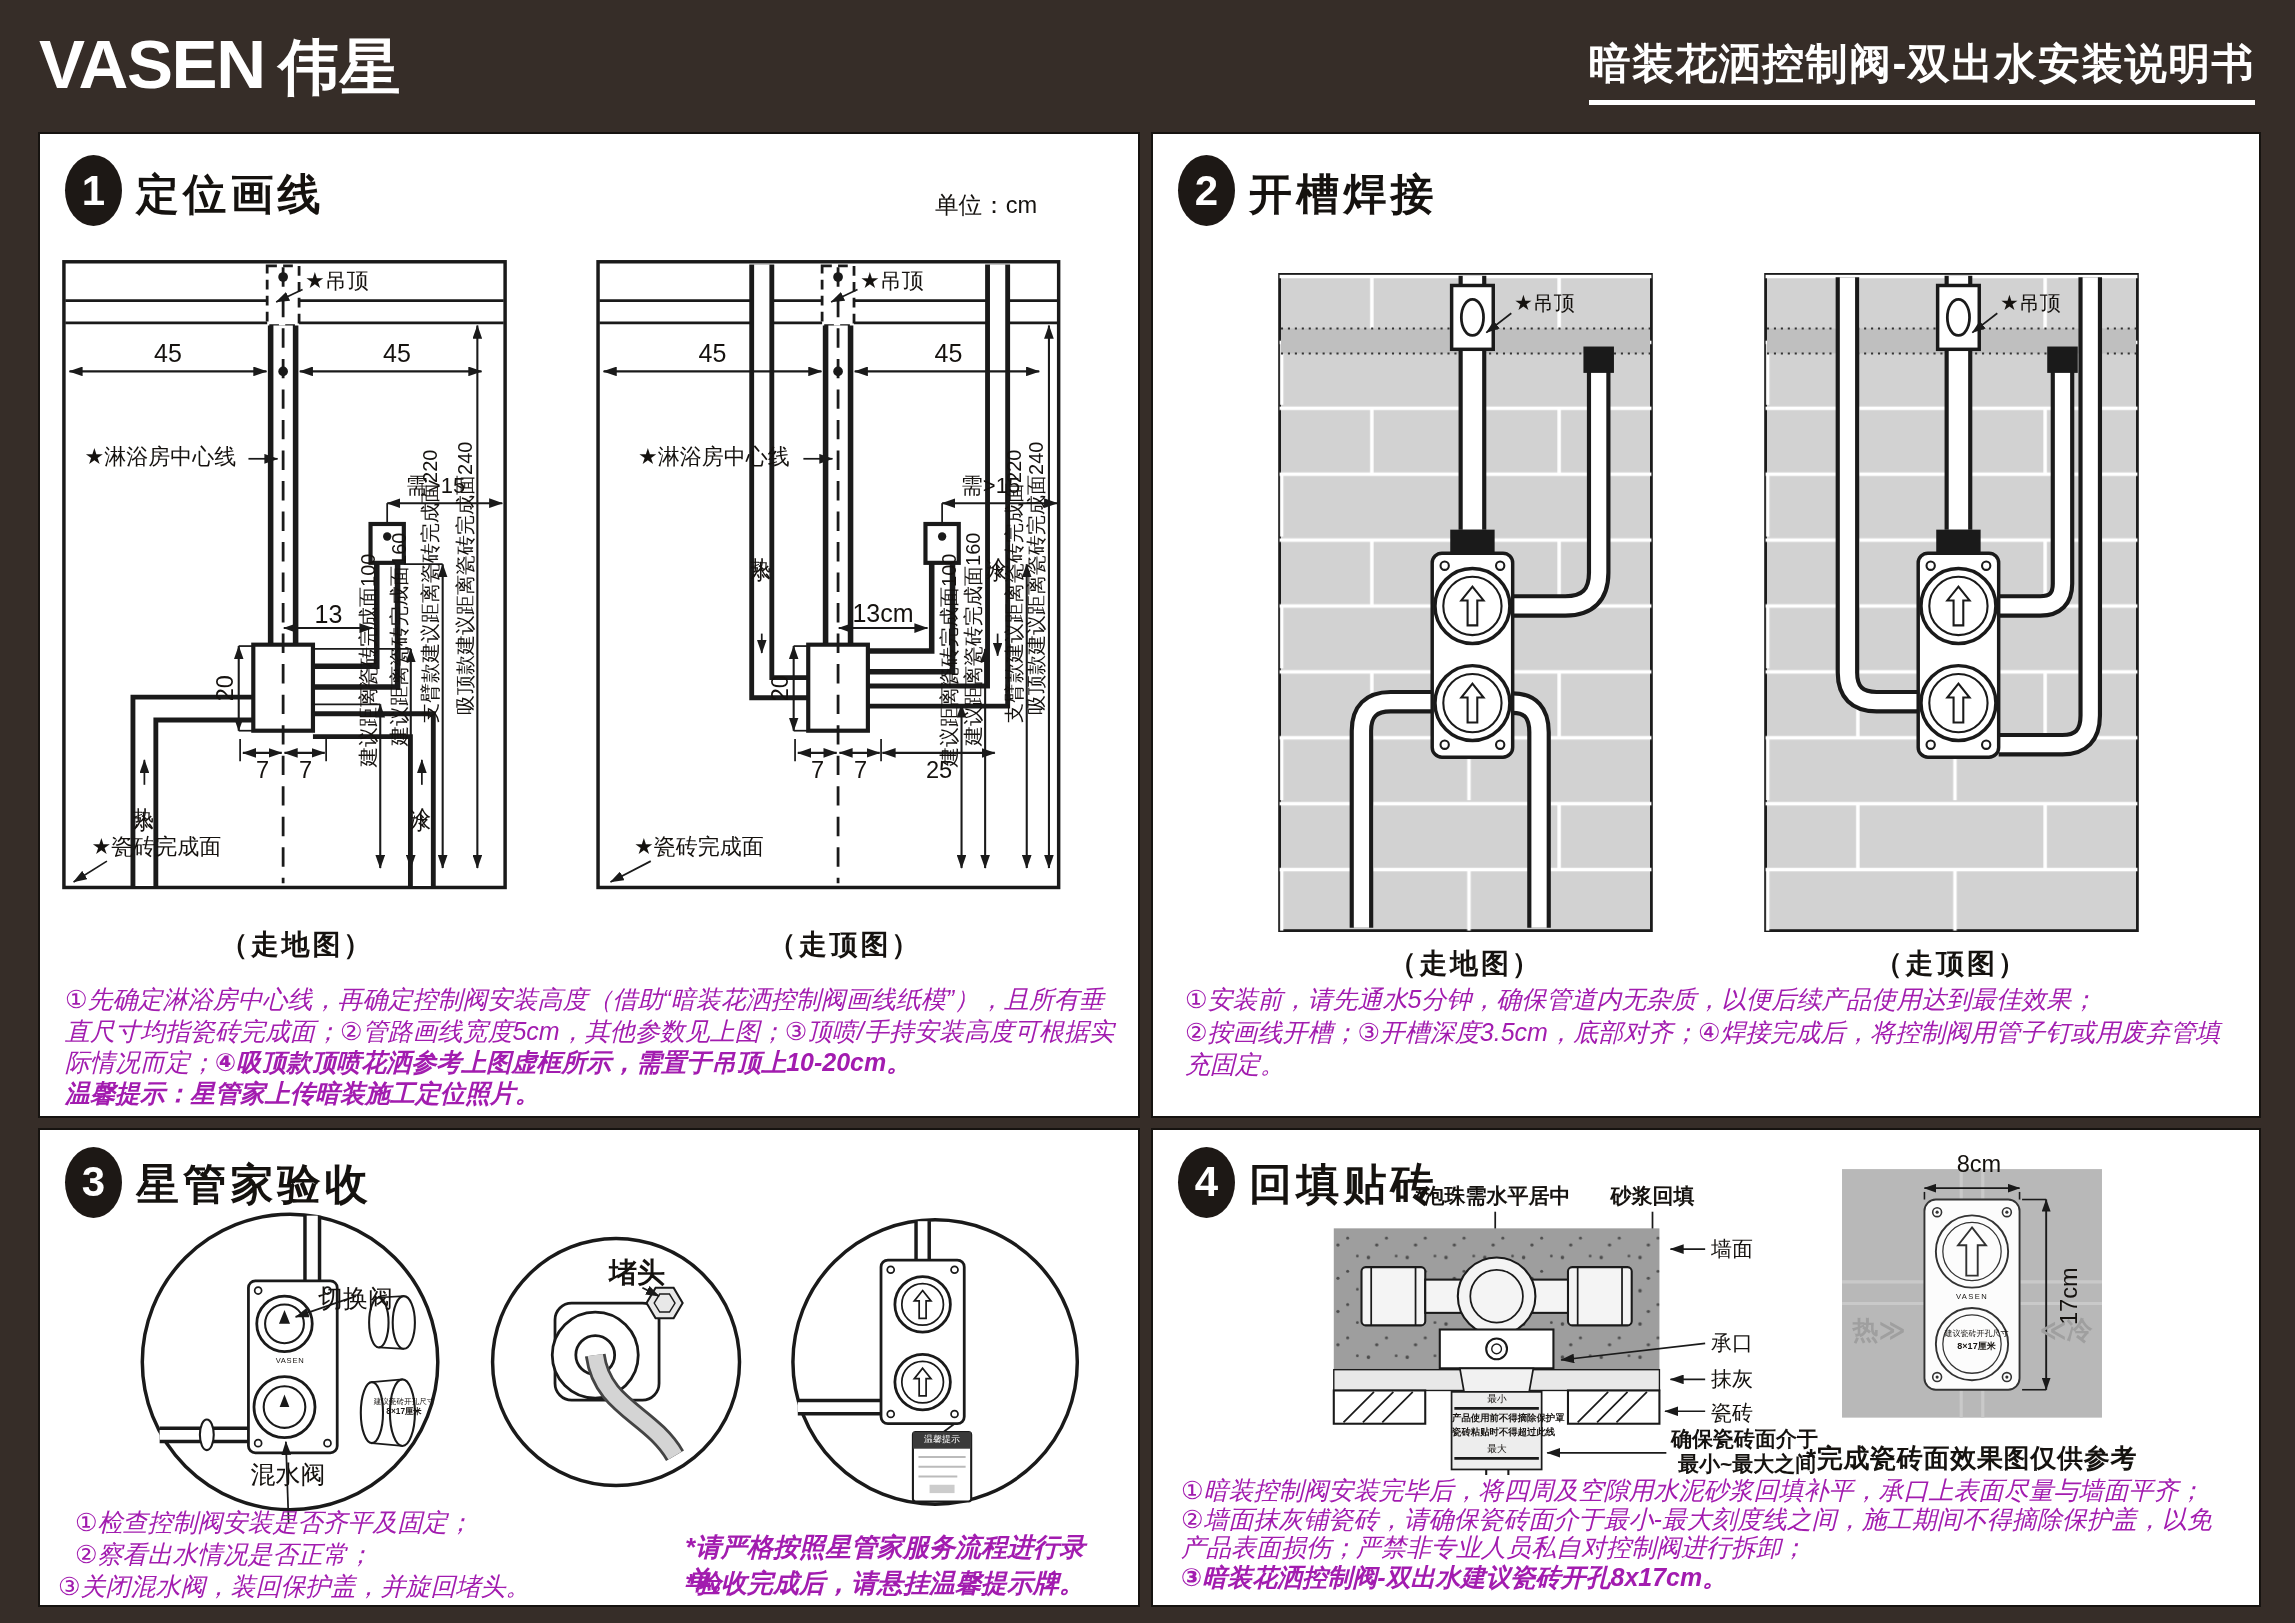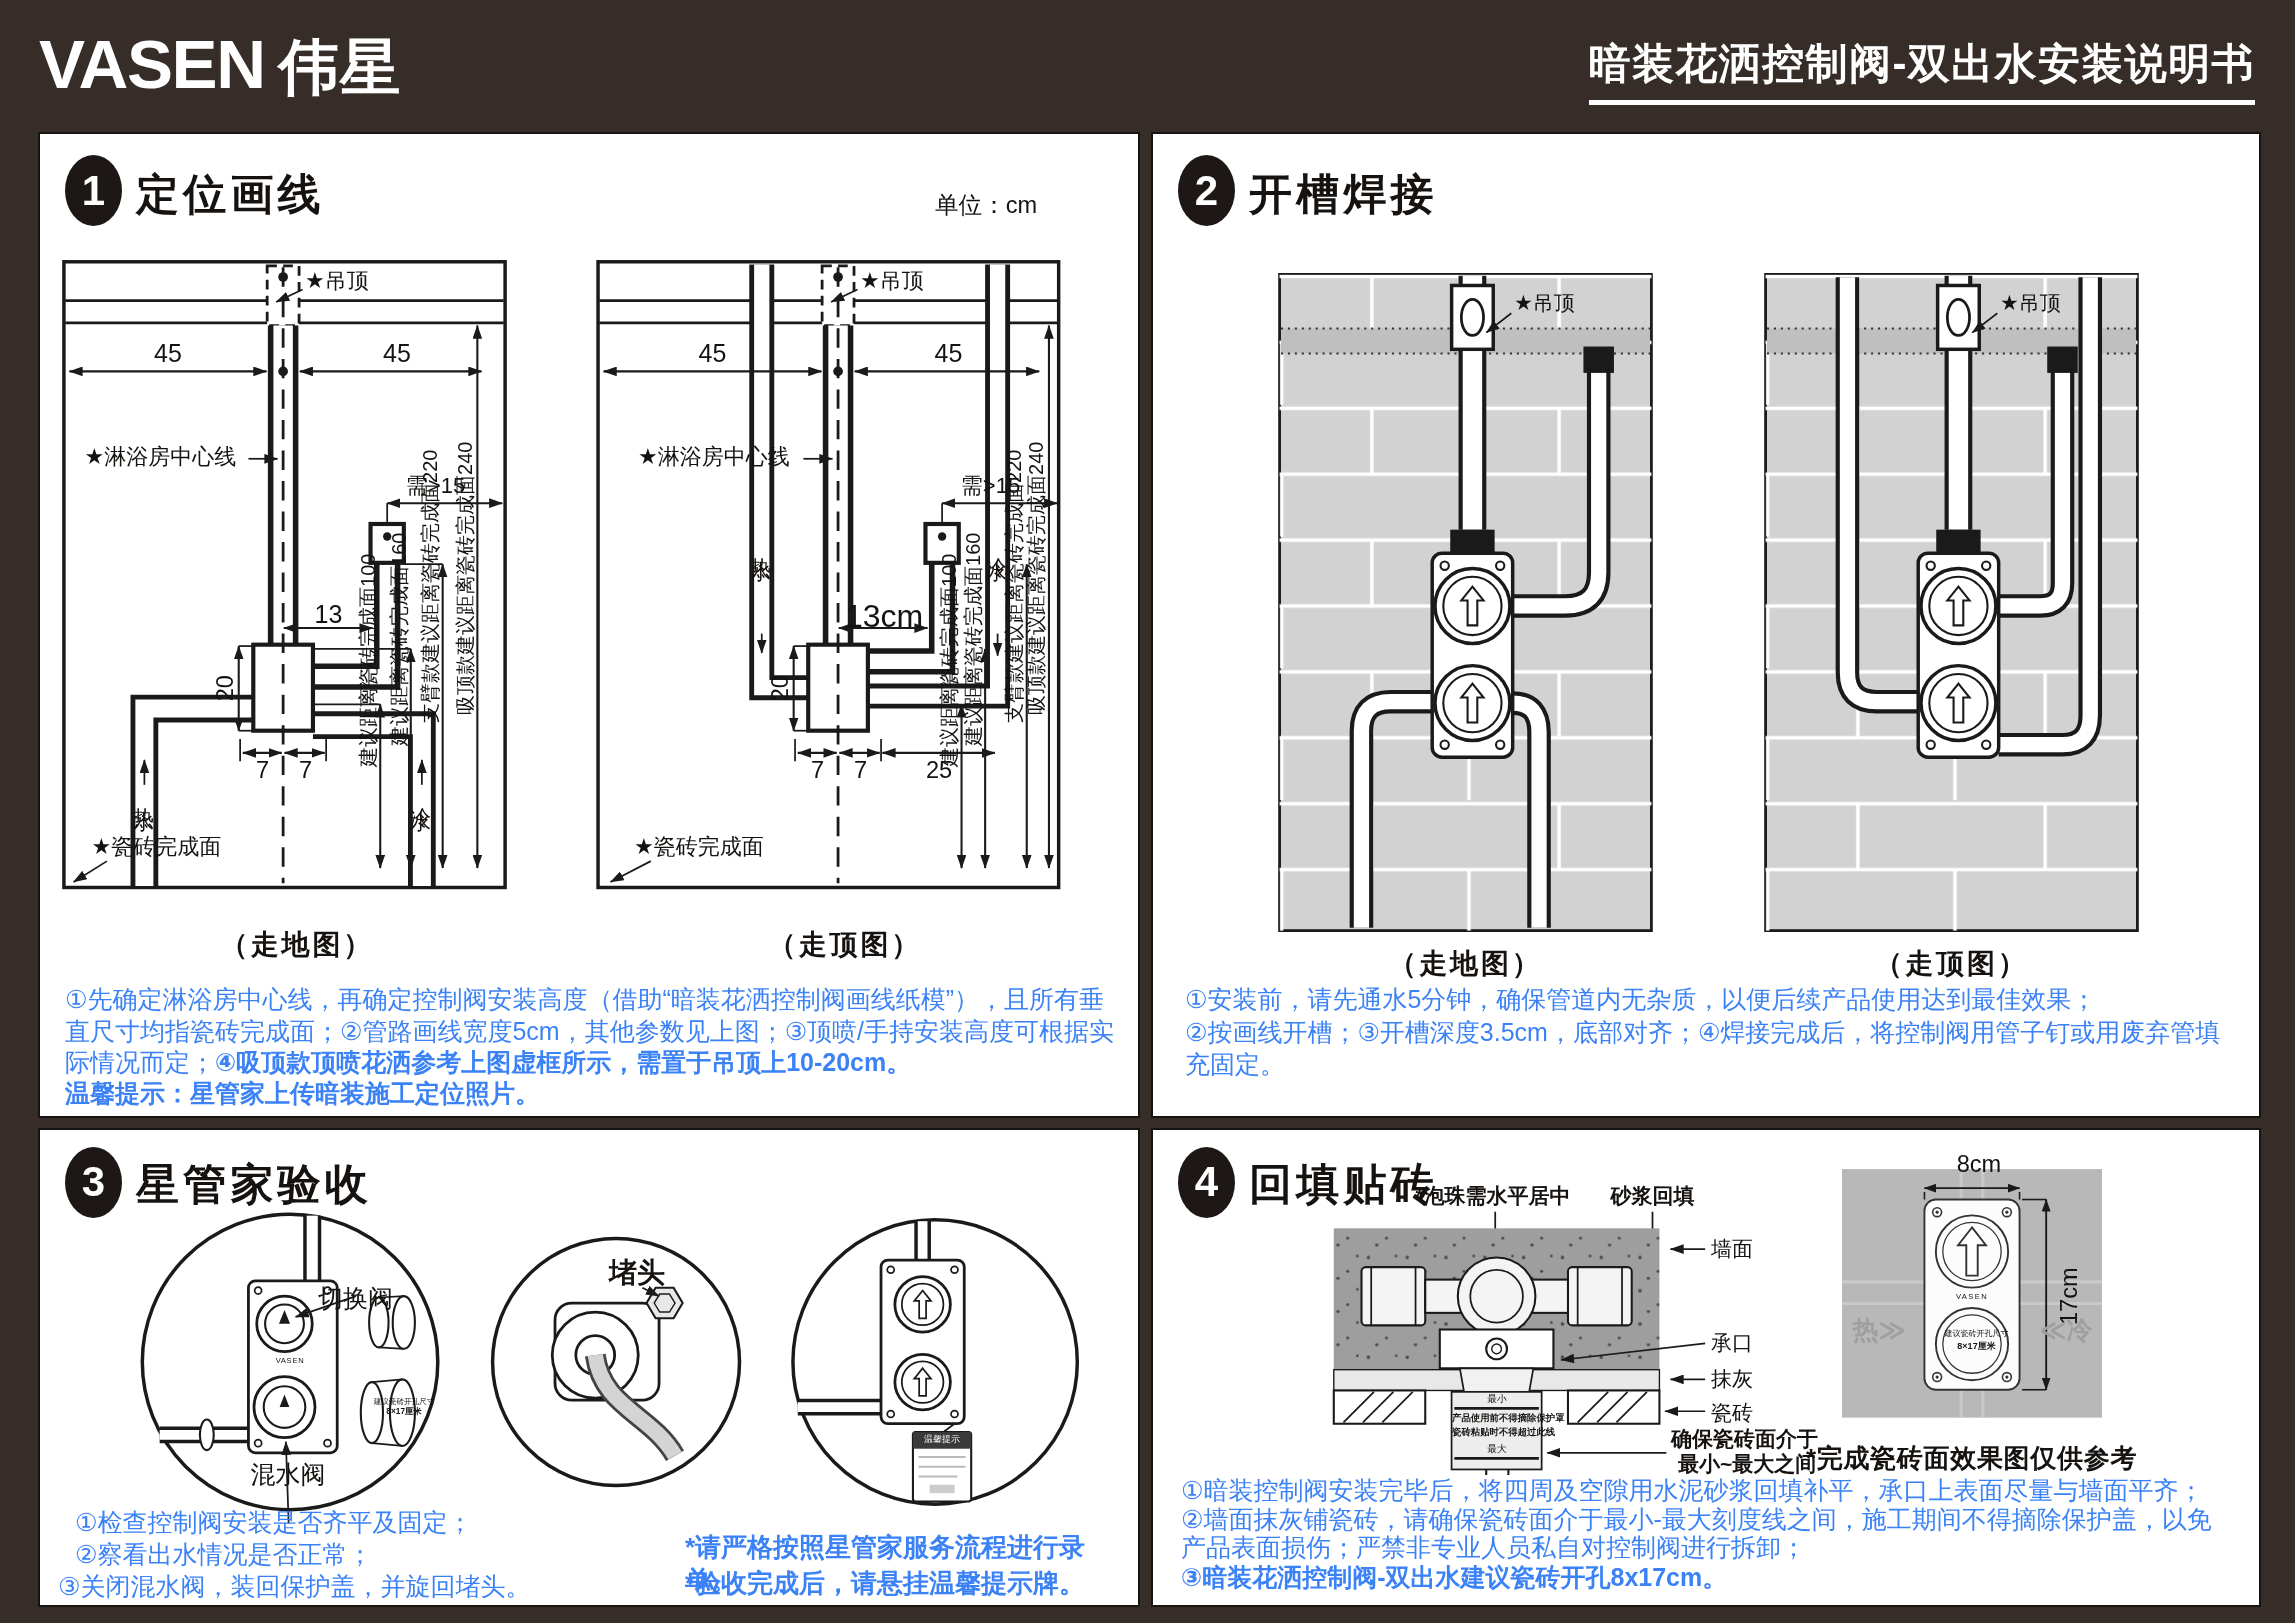--- a/index.html
+++ b/index.html
@@ -16,21 +16,21 @@
   .panel{position:absolute;background:#fff;border:2.1px solid #161310;}
   .badge{position:absolute;width:57px;height:71px;background:#1d1815;border-radius:50%;
          color:#fff;font-weight:900;font-size:42px;display:flex;align-items:center;justify-content:center;}
   .sec-title{position:absolute;font-size:43px;font-weight:900;letter-spacing:4.2px;white-space:nowrap;}
   .fig{position:absolute;}
   .lbl{position:absolute;font-size:22px;line-height:1.12;white-space:nowrap;color:#15120f;}
   .c{text-align:center;} .b{font-weight:bold;}
   .rot{transform:rotate(-90deg);}
   .vt{writing-mode:vertical-rl;text-orientation:upright;letter-spacing:2.8px;}
   .cap{position:absolute;font-size:28px;font-weight:600;text-align:center;letter-spacing:2.8px;}
-  .para{position:absolute;font-size:25px;line-height:1.26;color:#3b82f6;}
+  .para{position:absolute;font-size:25px;line-height:1.26;color:#a21caf;font-style:italic;}
   .gray{color:#9f9f9f;}
   
   .frame{fill:none;stroke:#1a1a1a;stroke-width:5;}
   .ln4{stroke:#1a1a1a;stroke-width:4;}
   .dim{stroke:#1a1a1a;stroke-width:3;fill:none;}
   .thin{stroke:#1a1a1a;stroke-width:2.5;fill:none;}
   .pB{stroke:#1a1a1a;fill:none;}
   .pW{stroke:#fff;fill:none;}
   .dot{fill:#1a1a1a;}
   .wht{fill:#fff;stroke:#1a1a1a;}
@@ -226,21 +226,21 @@
         <line x1="528" y1="642" x2="528" y2="878" class="dim" marker-start="url(#mS)" marker-end="url(#mE)"></line>
         <line x1="562" y1="562" x2="562" y2="878" class="dim" marker-start="url(#mS)" marker-end="url(#mE)"></line>
         <line x1="622" y1="440" x2="622" y2="878" class="dim" marker-start="url(#mS)" marker-end="url(#mE)"></line>
         <line x1="654" y1="96" x2="654" y2="878" class="dim" marker-start="url(#mS)" marker-end="url(#mE)"></line>
       </svg>
       <div class="lbl" style="left:265px;top:9.7px;">★吊顶</div>
       <div class="lbl c" style="left:69px;top:80px;width:97px;font-size:25px;">45</div>
       <div class="lbl c" style="left:305px;top:80px;width:97px;font-size:25px;">45</div>
       <div class="lbl" style="left:43px;top:186px;">★淋浴房中心线</div>
       <div class="lbl c" style="left:347px;top:215px;width:97px;">需&gt;15</div>
-      <div class="lbl c" style="left:250px;top:340px;width:76px;font-size:32px;">13cm</div>
+      <div class="lbl c" style="left:250px;top:340px;width:76px;font-size:25px;">13cm</div>
       <div class="lbl rot" style="left:164px;top:416px;width:42px;font-size:23.6px;text-align:center;">20</div>
       <div class="lbl c" style="left:203px;top:498px;width:39px;font-size:23.6px;">7</div>
       <div class="lbl c" style="left:246px;top:498px;width:39px;font-size:23.6px;">7</div>
       <div class="lbl c" style="left:316px;top:498px;width:56px;font-size:23.6px;">25</div>
       <div class="lbl vt" style="left:154px;top:282px;font-size:21px;">热水</div>
       <div class="lbl vt" style="left:390px;top:282px;font-size:21px;">冷水</div>
       <div class="lbl" style="left:39px;top:576px;">★瓷砖完成面</div>
       <div class="lbl rot c" style="transform-origin:center;left:229px;top:390px;width:250px;font-size:20px;">建议距离瓷砖完成面100</div>
       <div class="lbl rot c" style="transform-origin:center;left:253px;top:369px;width:250px;font-size:20px;">建议距离瓷砖完成面160</div>
       <div class="lbl rot c" style="transform-origin:center;left:270px;top:316px;width:298px;font-size:20px;">支臂款建议距离瓷砖完成面220</div>

